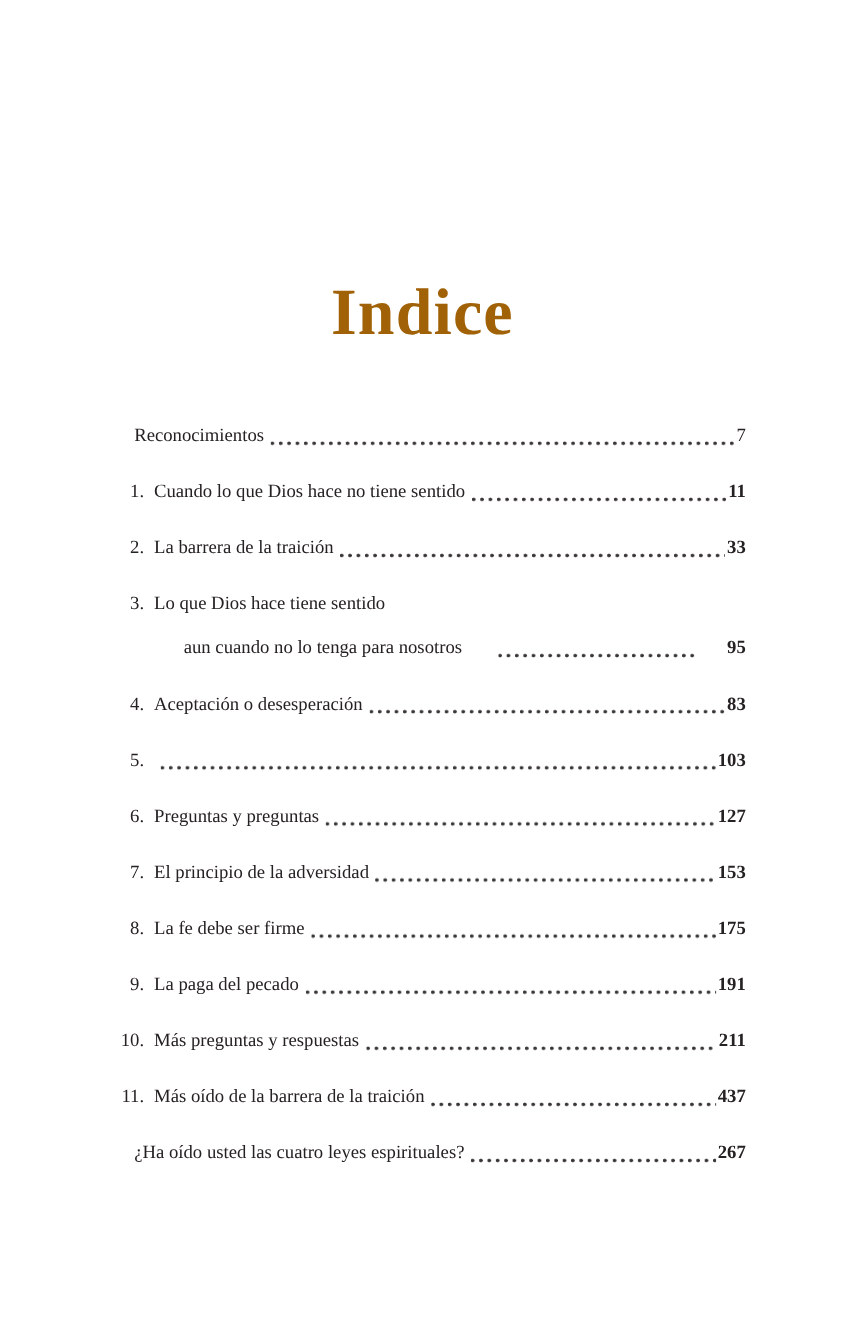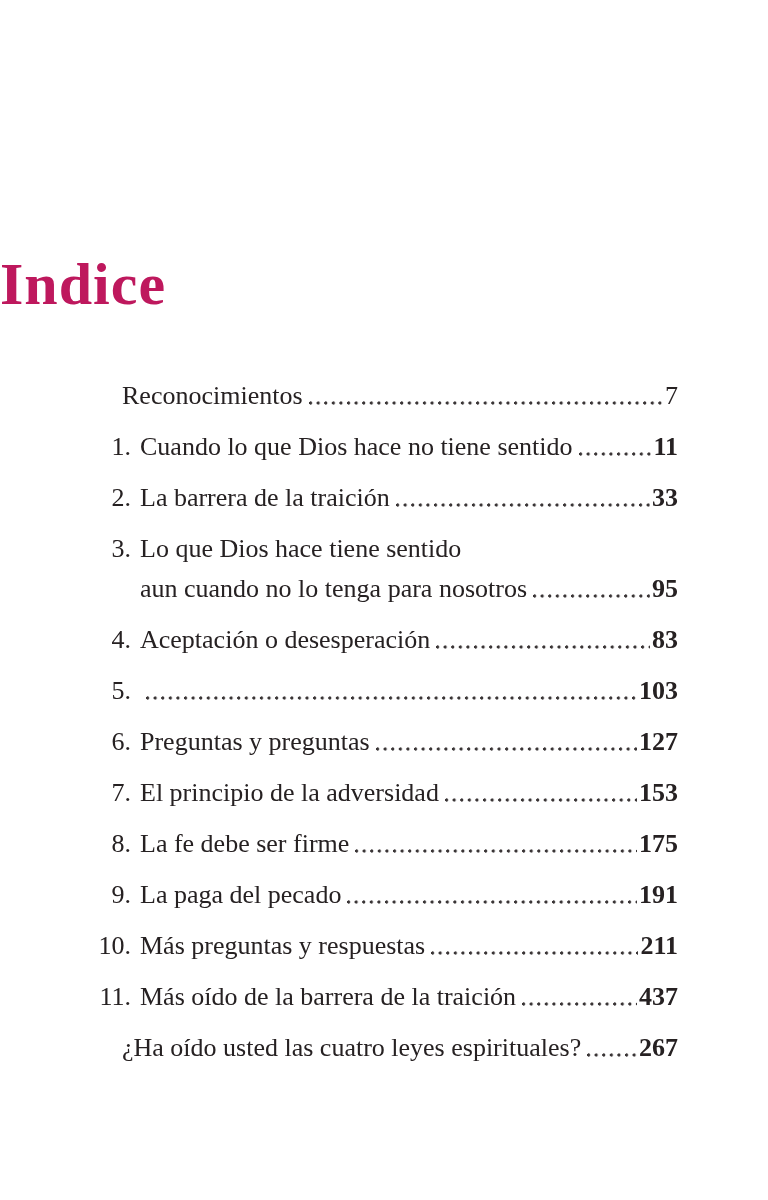--- a/index.html
+++ b/index.html
@@ -12,40 +12,40 @@
     overflow: hidden;
   }
   .sheet {
     width: 768px;
     height: 1200px;
     background: #ffffff;
     position: relative;
   }
   .title {
     padding-top: 254px;
-    text-align: left;
+    text-align: center;
     font-size: 60px;
     line-height: 60px;
     font-weight: 700;
     letter-spacing: 1px;
-    color: #be185d;
+    color: #a16207;
   }
   .toc {
     margin: 68px 90px 0 83px; 
   }
   .row {
     display: flex;
     align-items: baseline;
-    font-size: 26px;
+    font-size: 17px;
     line-height: 28px;
     margin-top: 23px;
     white-space: nowrap;
   }
   .row:first-child { margin-top: 0; }
-  .row.cont { margin-top: 12px; }
+  .row.cont { margin-top: 12px; gap: 27px; }
   .num {
     flex: 0 0 57px;
     text-align: right;
     padding-right: 9px;
   }
   .row.nonum .num { flex-basis: 39px; padding-right: 0; }
   .text { flex: 0 0 auto; }
   .leader {
     flex: 1 1 auto;
     align-self: flex-end;

